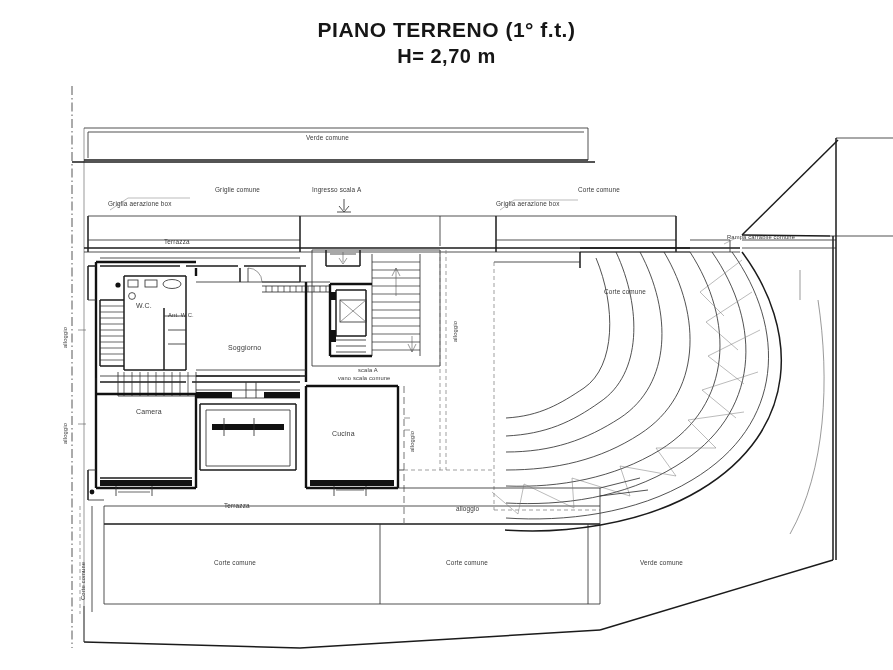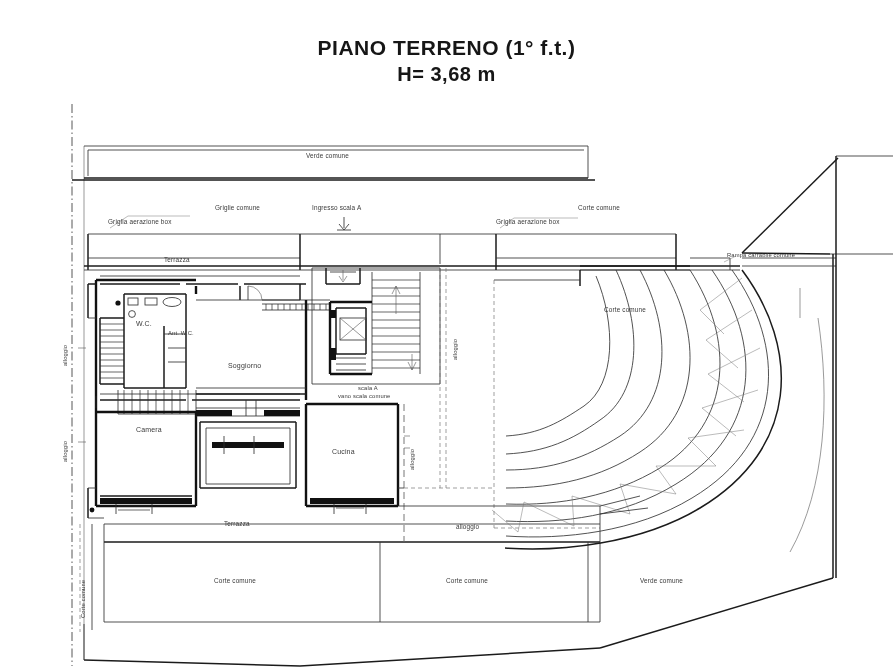--- a/index.html
+++ b/index.html
@@ -1,21 +1,21 @@
 <!DOCTYPE html>
 <html><head>
 <meta charset="utf-8">
 <style>
   html,body{margin:0;padding:0;background:#ffffff;}
   body{
     width:893px;height:670px;position:relative;overflow:hidden;
     font-family:"Liberation Sans", sans-serif;
     color:#1a1a1a;
   }
-  #plan-root{position:absolute;inset:0;margin-top:18px;}
+  #plan-root{position:absolute;inset:0;}
 
   
   .title-block{
     position:absolute;left:0;top:18px;width:893px;text-align:center;
     pointer-events:none;
   }
   .title-line1{
     font-size:21px;font-weight:bold;letter-spacing:.5px;
     color:#161616;line-height:1.18;
   }
@@ -47,21 +47,21 @@
   .fill-wall{fill:#111;stroke:none;}
   .hatch{stroke:#2a2a2a;stroke-width:0.7;fill:none;}
 </style>
 </head>
 <body>
 
 <div id="plan-root">
 
   <div class="title-block">
     <div class="title-line1">PIANO TERRENO (1° f.t.)</div>
-    <div class="title-line2">H= 3,68 m</div>
+    <div class="title-line2">H= 2,70 m</div>
   </div>
 
   <svg class="draw" viewBox="0 0 893 670">
 
     <g>
 
       <path class="dash-ax" d="M72 86 L72 648"></path>
 
       <path class="w-hair" d="M84 128 L84 642"></path>
 

